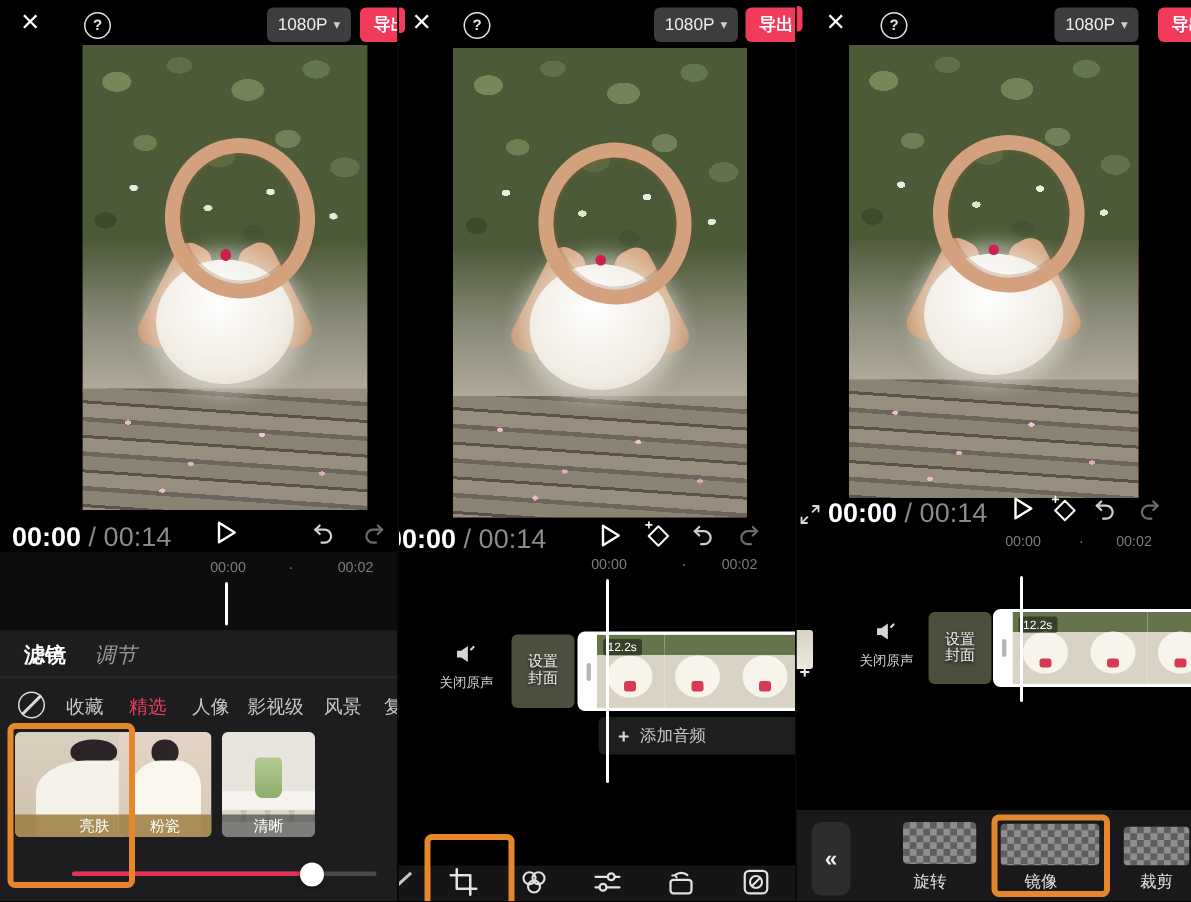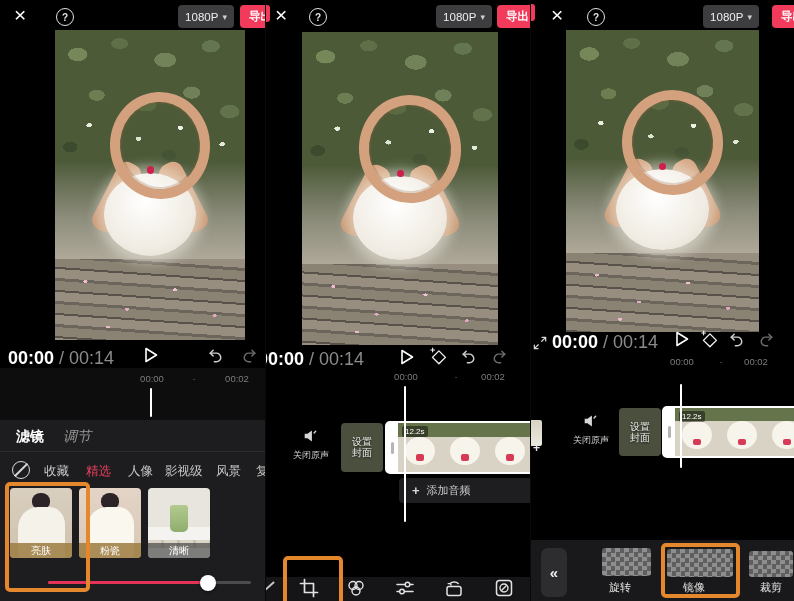--- a/index.html
+++ b/index.html
@@ -68,21 +68,21 @@
   .filter-bg{left:0;right:0;top:420px;bottom:0;background:#1d1d1f;}
   .tab{font-size:14px;}
   .tab.on{color:#fff;font-weight:700;}
   .tab.off{color:#9a9a9a;font-style:italic;}
   .divider{left:0;right:0;height:1px;background:#2b2b2d;}
   .cat{font-size:12.5px;color:#c7c7c7;white-space:nowrap;}
   .cat.on{color:#ee3f60;}
   .nofilter{width:16px;height:16px;border:1.7px solid #dadada;border-radius:50%;position:relative;}
   .nofilter::after{content:"";position:absolute;left:-1px;top:6.5px;width:18px;height:1.7px;background:#dadada;transform:rotate(-45deg);}
   .thumb{position:absolute;width:62px;height:70px;border-radius:4px;overflow:hidden;}
-  .thumb.sel{outline:1.6px solid #e8486b;outline-offset:-1px;}
+  .thumb.sel{outline:1.6px solid #e8486b;outline-offset:-1px;padding-left:44px;}
   .t-label{position:absolute;left:0;right:0;bottom:0;height:15px;display:flex;align-items:center;justify-content:center;
            font-size:10px;color:#fff;}
   .lab-tan{background:rgba(158,126,68,.88);}
   .lab-dark{background:rgba(52,52,52,.62);}
   .t-woman{position:absolute;inset:0;background:linear-gradient(#d9cfbf,#cfc2ad);}
   .t-woman .head{position:absolute;left:35%;top:7%;width:29%;height:23%;background:#2b2326;border-radius:48% 48% 42% 42%;}
   .t-woman .body{position:absolute;left:13%;top:27%;width:76%;height:73%;background:#f5f2ea;border-radius:42% 34% 0 0;}
   .t-pink{filter:saturate(1.05) brightness(1.02);background:linear-gradient(#dfd0c4,#d4c4b2);}
   .t-cup{position:absolute;inset:0;background:linear-gradient(#e7e5de 56%,#f4f3ef 56%);}
   .t-cup .cup{position:absolute;left:36%;top:24%;width:29%;height:39%;border-radius:3px 3px 5px 5px;background:linear-gradient(#b2ca8f,#8fae6e);}

